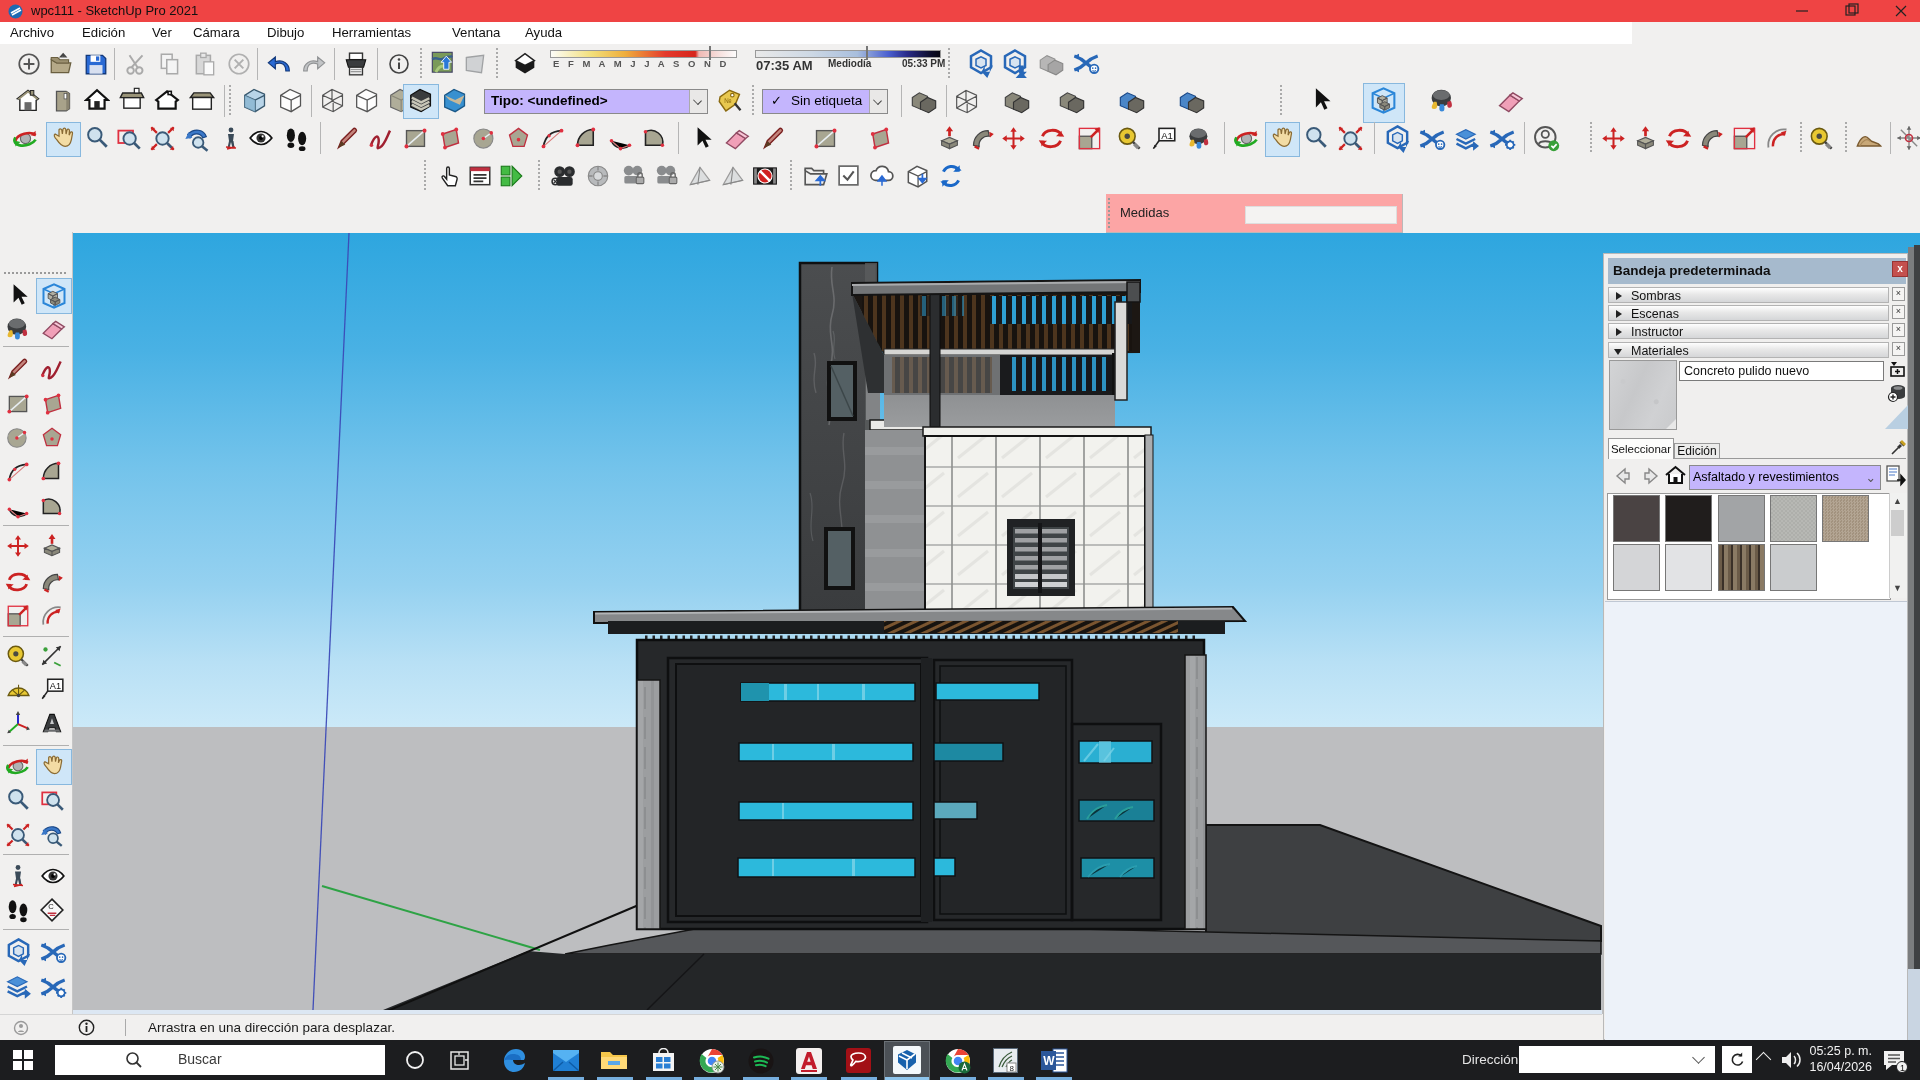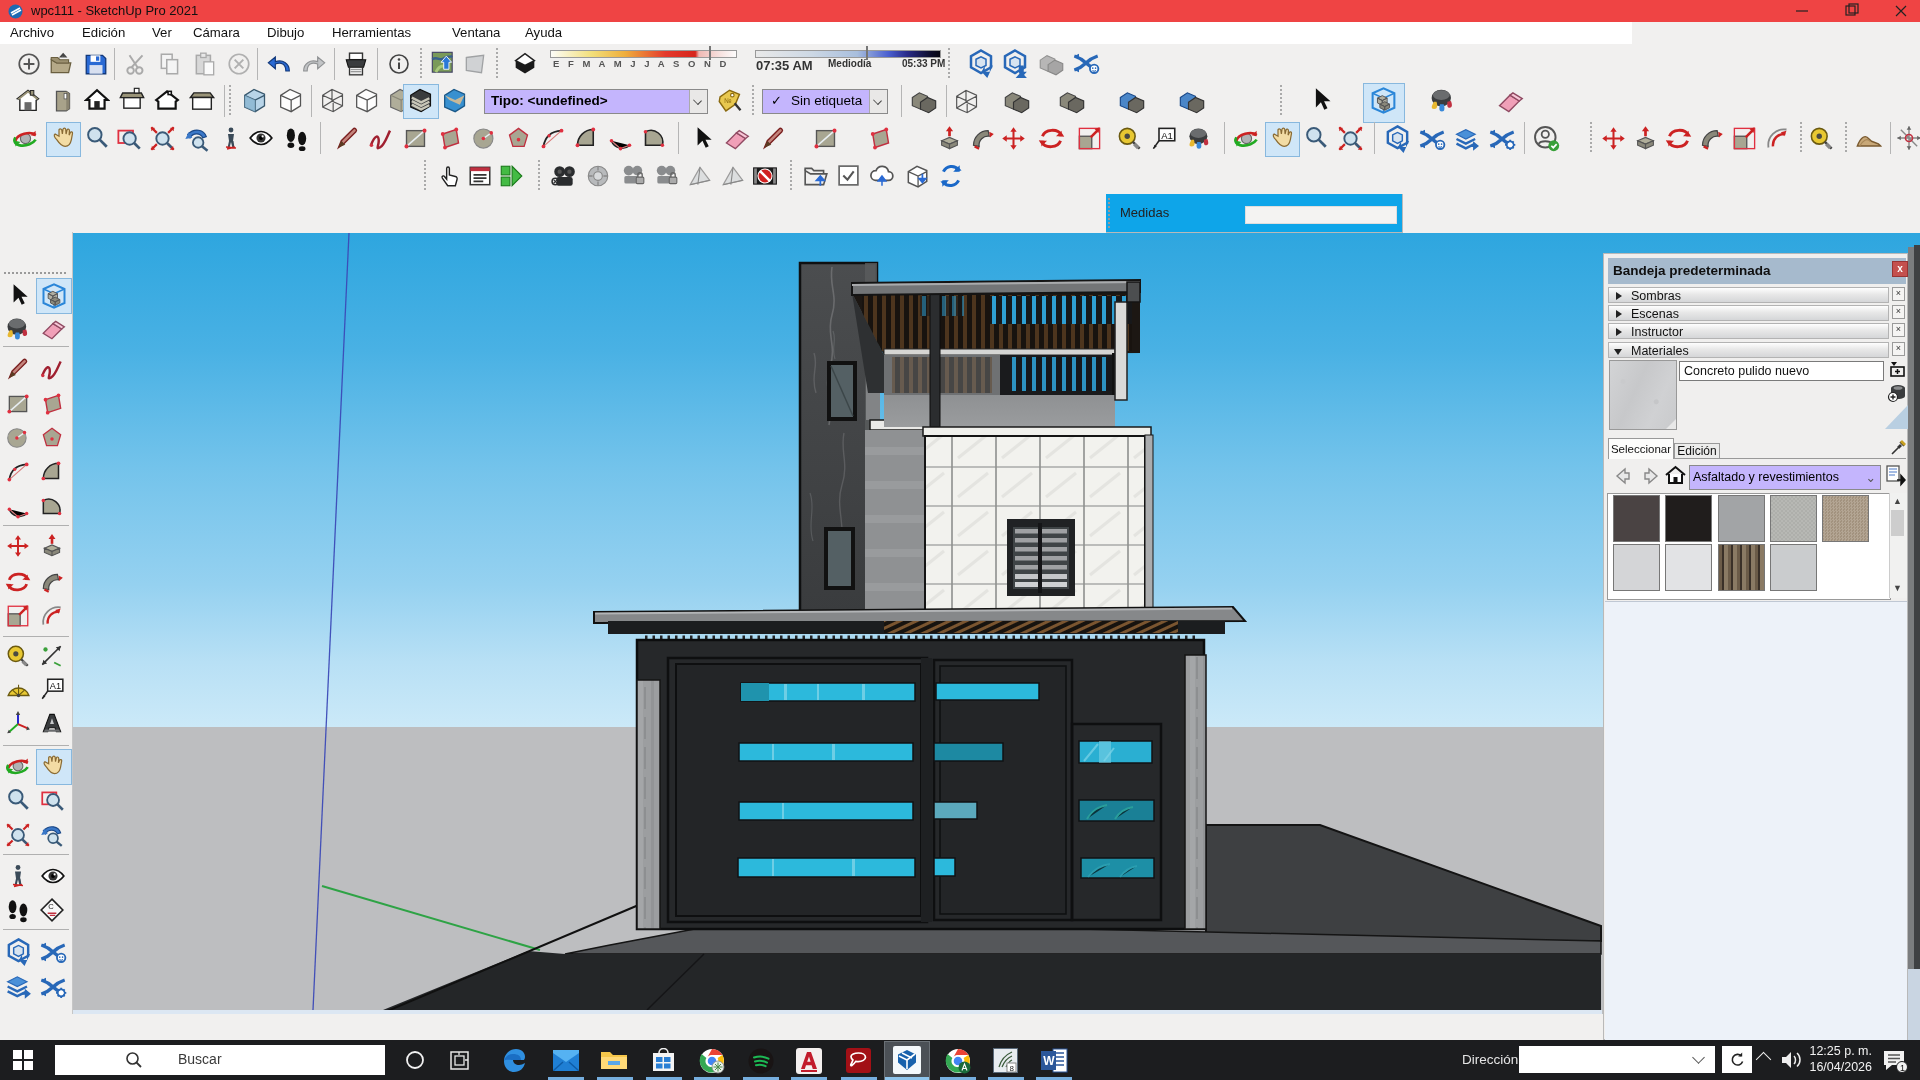--- a/index.html
+++ b/index.html
@@ -9,21 +9,21 @@
 #menubar{left:0;top:22px;width:1632px;height:22px;background:#ffffff;}
 .menu{position:absolute;top:3px;font-size:13.2px;color:#111;}
 #tbarea{left:0;top:44px;width:1920px;height:189px;background:#f1f0ef;}
 .sepv{position:absolute;width:1px;background:#b5b5b5;}
 .sepd{position:absolute;width:2px;background:repeating-linear-gradient(to bottom,#aaa 0 2px,transparent 2px 4px);}
 .i{position:absolute;width:26px;height:26px;overflow:visible;}
 .hl{position:absolute;background:#cfe6f8;border:1px solid #88b8de;}
 .combo{position:absolute;background:#c4b5fd;border:1px solid #8a8a8a;font-size:13px;color:#000;}
 .combo .btn{position:absolute;right:0;top:0;bottom:0;width:17px;background:#e9e8e7;border-left:1px solid #aaa;}
 .combo .btn:after{content:"";position:absolute;left:4px;top:7px;width:6px;height:6px;border-right:1.6px solid #444;border-bottom:1.6px solid #444;transform:rotate(45deg) scale(1,.8);}
-#medidas{left:1106px;top:194px;width:296px;height:38px;background:#0ea5e9;border-right:1px solid #b9b9b9;border-bottom:1px solid #b9b9b9;}
+#medidas{left:1106px;top:194px;width:296px;height:38px;background:#fca5a5;border-right:1px solid #b9b9b9;border-bottom:1px solid #b9b9b9;}
 #viewport{left:72px;top:233px;width:1848px;height:781px;overflow:hidden;}
 #leftbar{left:0;top:232px;width:72px;height:782px;background:#f1f0ef;border-right:1px solid #c6c6c6;}
 #statusbar{left:0;top:1014px;width:1602px;height:26px;background:#f1f0ef;border-top:1px solid #d5d5d5;}
 #taskbar{left:0;top:1040px;width:1920px;height:40px;background:#1c1d1f;}
 .ul{position:absolute;top:37px;height:3px;background:#76aede;}
 #rpanel{left:1603px;top:253px;width:305px;height:787px;background:#f0efee;border:1px solid #b9b9b9;box-sizing:border-box;}
 .rphdr{position:absolute;left:4px;width:281px;height:16px;background:linear-gradient(#fefefe,#e8e8e8 45%,#d5d6d8);border:1px solid #b3b3b3;box-sizing:border-box;font-size:12.5px;color:#111;}
 .rphdr .tri{position:absolute;left:7px;top:4px;width:0;height:0;}
 .rpx{position:absolute;left:288px;width:13px;height:14px;background:#f5f4f3;border:1px solid #9a9a9a;box-sizing:border-box;font-size:9px;color:#333;text-align:center;line-height:11px;}
 .swatch{position:absolute;width:47px;height:47px;border:1px solid #777;box-sizing:border-box;}
@@ -1272,20 +1272,34 @@
 <div class="abs" style="left:285px;top:239px;width:17px;height:105px;background:#f1f1f0;border-left:1px solid #ccc"></div>
 <div class="abs" style="left:287px;top:241px;width:13px;height:13px;color:#444;font-size:9px;text-align:center;line-height:13px">▲</div>
 <div class="abs" style="left:287px;top:256px;width:13px;height:26px;background:#cdcdcd"></div>
 <div class="abs" style="left:287px;top:328px;width:13px;height:13px;color:#444;font-size:9px;text-align:center;line-height:13px">▼</div>
 <div class="abs" style="left:1px;top:347px;width:302px;height:438px;background:#edf2f9;border-top:1px solid #c0c8d4"></div>
 </div>
 <div class="abs" style="left:1908px;top:247px;width:6px;height:722px;background:#7b7d7f"></div>
 <div class="abs" style="left:1914px;top:245px;width:6px;height:724px;background:#3f4143"></div>
 <div class="abs" style="left:1908px;top:969px;width:12px;height:71px;background:#c9d5e2"></div>
 
+<div class="abs" id="statusbar">
+ <svg class="abs" style="left:13px;top:5px" width="16" height="16" viewBox="0 0 16 16">
+        <circle cx="8" cy="8" r="6.5" fill="none" stroke="#9a9a9a" stroke-width="1.4"></circle>
+        <circle cx="8" cy="6" r="2" fill="#9a9a9a"></circle>
+        <path d="M5 12c0-2 6-2 6 0" fill="#9a9a9a"></path>
+      </svg>
+ <svg class="abs" style="left:78px;top:4px" width="17" height="17" viewBox="0 0 17 17">
+        <circle cx="8.5" cy="8.5" r="7.2" fill="none" stroke="#222" stroke-width="1.4"></circle>
+        <circle cx="8.5" cy="4.8" r="1.2" fill="#222"></circle>
+        <path d="M8.5 7v6" stroke="#222" stroke-width="1.8"></path>
+      </svg>
+ <div class="abs" style="left:125px;top:4px;width:1px;height:17px;background:#aaa"></div>
+ <div class="abs" style="left:148px;top:5px;font-size:13.5px;color:#1a1a1a">Arrastra en una dirección para desplazar.</div>
+</div>
 
 <div class="abs" id="taskbar">
 <svg class="abs" style="left:13px;top:10px" width="20" height="20" viewBox="0 0 20 20">
         <rect x="0" y="0" width="9" height="9" fill="#fff"></rect>
         <rect x="11" y="0" width="9" height="9" fill="#fff"></rect>
         <rect x="0" y="11" width="9" height="9" fill="#fff"></rect>
         <rect x="11" y="11" width="9" height="9" fill="#fff"></rect>
       </svg>
 <div class="abs" style="left:55px;top:5px;width:330px;height:30px;background:#fff"></div>
 <svg class="abs" style="left:125px;top:11px" width="18" height="18" viewBox="0 0 18 18">
@@ -1396,21 +1410,21 @@
 <div class="abs" style="left:1722px;top:6px;width:30px;height:27px;background:#fff"></div>
 <svg class="abs" style="left:1729px;top:11px" width="17" height="17" viewBox="0 0 17 17">
         <path d="M13.6 10.5a5.3 5.3 0 11-1.2-5.5" fill="none" stroke="#222" stroke-width="1.6"></path>
         <path d="M13.2 1.6v4h-4z" fill="#222"></path>
       </svg>
 <div class="abs" style="left:1758px;top:14px;width:10px;height:10px;border-left:1.8px solid #eee;border-top:1.8px solid #eee;transform:rotate(45deg)"></div>
 <svg class="abs" style="left:1780px;top:10px" width="22" height="20" viewBox="0 0 22 20">
         <path d="M2 7h4l5-5v16l-5-5H2z" fill="#eee"></path>
         <path d="M14 6c2 2 2 6 0 8M17 3c4 3.5 4 10 0 13.5" stroke="#eee" stroke-width="1.5" fill="none"></path>
       </svg>
-<div class="abs" style="left:1800px;top:4px;width:72px;height:15px;font-size:12.5px;color:#f2f2f2;text-align:right">12:25 p. m.</div>
+<div class="abs" style="left:1800px;top:4px;width:72px;height:15px;font-size:12.5px;color:#f2f2f2;text-align:right">05:25 p. m.</div>
 <div class="abs" style="left:1800px;top:20px;width:72px;height:15px;font-size:12.5px;color:#f2f2f2;text-align:right">16/04/2026</div>
 <svg class="abs" style="left:1882px;top:9px" width="26" height="24" viewBox="0 0 26 24">
         <path d="M2 2h20v14H10l-6 5v-5H2z" fill="#f2f2f2"></path>
         <path d="M6 6h12M6 9.5h12M6 13h8" stroke="#555" stroke-width="1.4"></path>
         <circle cx="20" cy="18" r="5.5" fill="#f2f2f2" stroke="#1c1d1f" stroke-width="1"></circle>
         <text x="18" y="21.5" font-size="9" fill="#111" font-family="Liberation Sans">1</text>
       </svg>
 </div>
 </div>
 

